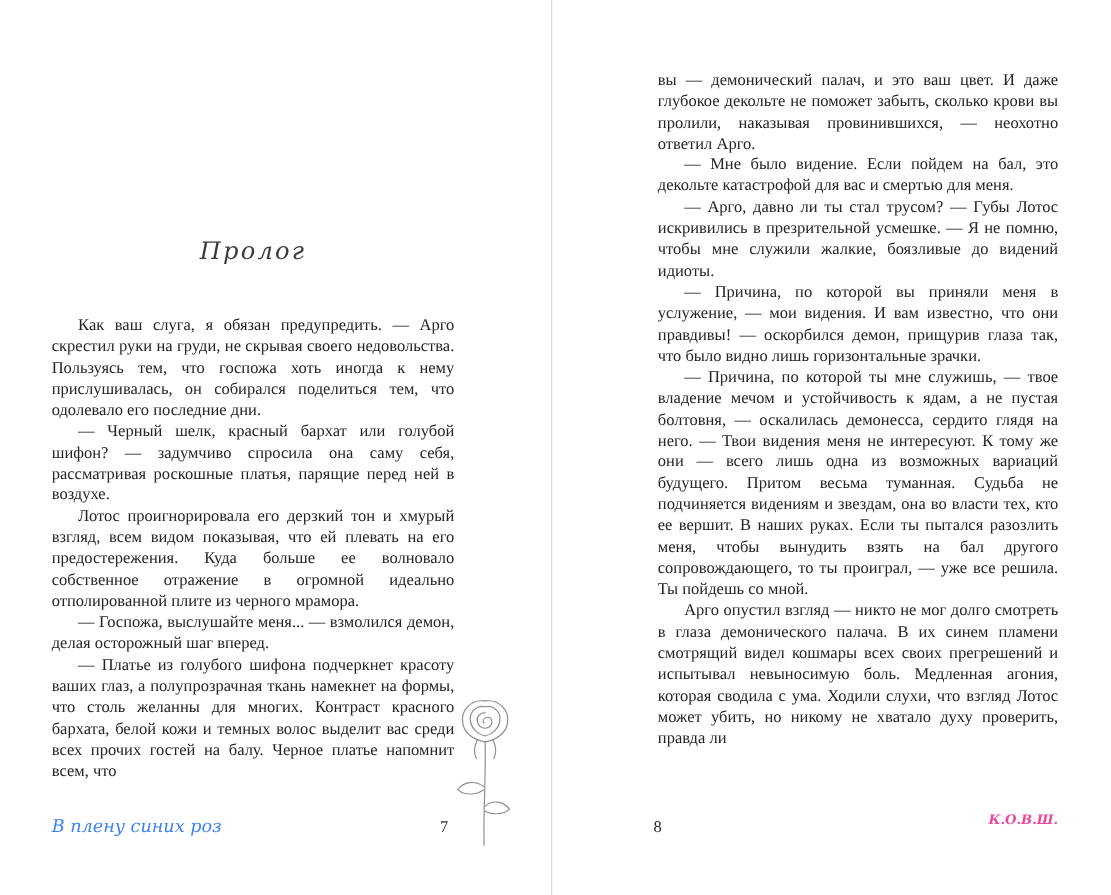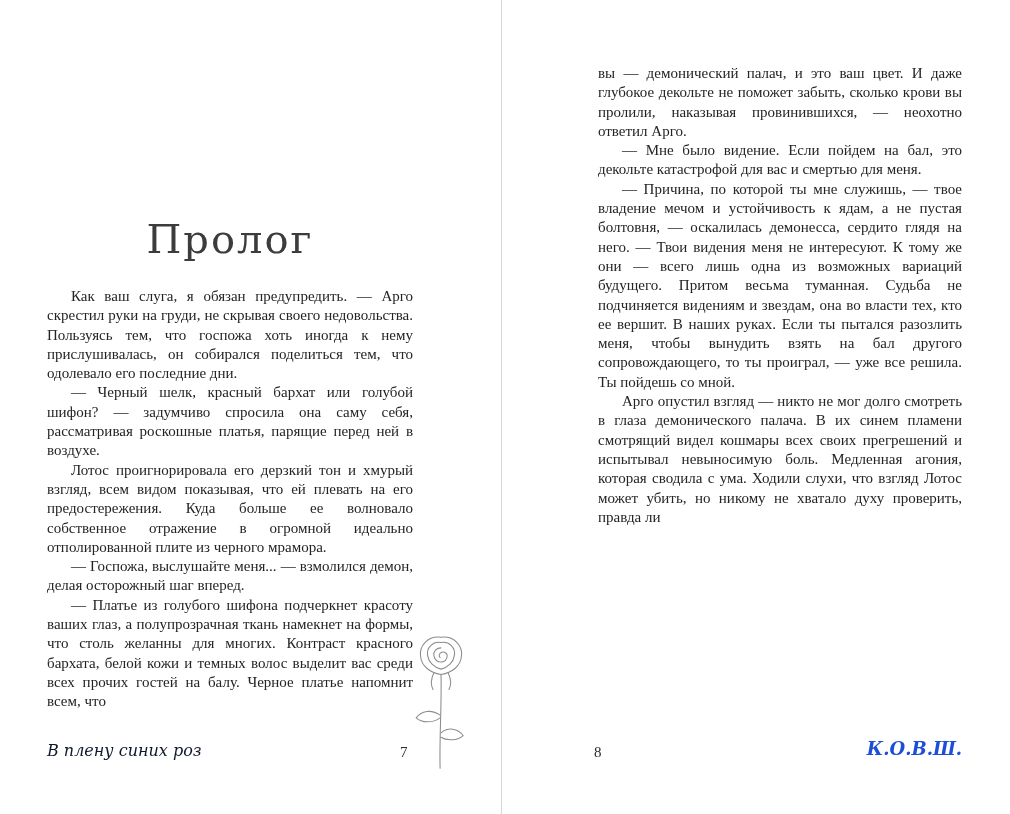--- a/index.html
+++ b/index.html
@@ -25,22 +25,23 @@
     background: #d7d7d7;
   }
   .chapter-title {
     position: absolute;
     left: 47px;
     top: 216px;
     width: 366px;
     margin: 0;
     text-align: center;
     font-family: "DejaVu Serif", serif;
+    font-style: italic;
     font-weight: 400;
-    font-size: 40px;
+    font-size: 22px;
     letter-spacing: 2px;
     color: #3c3c3c;
   }
   .body-text {
     position: absolute;
     font-size: 15px;
     line-height: 19.3px;
     text-align: justify;
     color: #242424;
   }
@@ -62,31 +63,31 @@
     width: 364px;
     margin-top: 12px;
   }
   .footer-series {
     position: absolute;
     left: 47px;
     top: 741px;
     font-family: "DejaVu Serif", serif;
     font-style: italic;
     font-size: 16px;
-    color: #0f172a;
+    color: #3b82f6;
   }
   .footer-author {
     position: absolute;
     right: 48px;
     top: 738px;
     font-family: "DejaVu Serif", serif;
     font-style: italic;
     font-weight: 700;
-    font-size: 18px;
-    color: #1d4ed8;
+    font-size: 12px;
+    color: #ec4899;
   }
   .page-number {
     position: absolute;
     top: 744px;
     font-size: 15px;
     color: #2b2b2b;
   }
   .page-number.left-num { left: 400px; }
   .page-number.right-num { left: 594px; }
   .rose {
@@ -129,20 +130,22 @@
     </svg>
 
     <span class="footer-series">В плену синих роз</span>
     <span class="page-number left-num">7</span>
   </div>
 
   <div>
     <div class="body-text right-text">
       <p class="continuation">вы — демонический палач, и это ваш цвет. И даже глубокое декольте не поможет забыть, сколько крови вы пролили, наказывая провинившихся, — неохотно ответил Арго.</p>
       <p>— Мне было видение. Если пойдем на бал, это декольте катастрофой для вас и смертью для меня.</p>
+      <p>— Арго, давно ли ты стал трусом? — Губы Лотос искривились в презрительной усмешке. — Я не помню, чтобы мне служили жалкие, боязливые до видений идиоты.</p>
+      <p>— Причина, по которой вы приняли меня в услужение, — мои видения. И вам известно, что они правдивы! — оскорбился демон, прищурив глаза так, что было видно лишь горизонтальные зрачки.</p>
       <p>— Причина, по которой ты мне служишь, — твое владение мечом и устойчивость к ядам, а не пустая болтовня, — оскалилась демонесса, сердито глядя на него. — Твои видения меня не интересуют. К тому же они — всего лишь одна из возможных вариаций будущего. Притом весьма туманная. Судьба не подчиняется видениям и звездам, она во власти тех, кто ее вершит. В наших руках. Если ты пытался разозлить меня, чтобы вынудить взять на бал другого сопровождающего, то ты проиграл, — уже все решила. Ты пойдешь со мной.</p>
       <p>Арго опустил взгляд — никто не мог долго смотреть в глаза демонического палача. В их синем пламени смотрящий видел кошмары всех своих прегрешений и испытывал невыносимую боль. Медленная агония, которая сводила с ума. Ходили слухи, что взгляд Лотос может убить, но никому не хватало духу проверить, правда ли</p>
     </div>
 
     <span class="page-number right-num">8</span>
     <span class="footer-author">К.О.В.Ш.</span>
   </div>
 
 </div>
 

